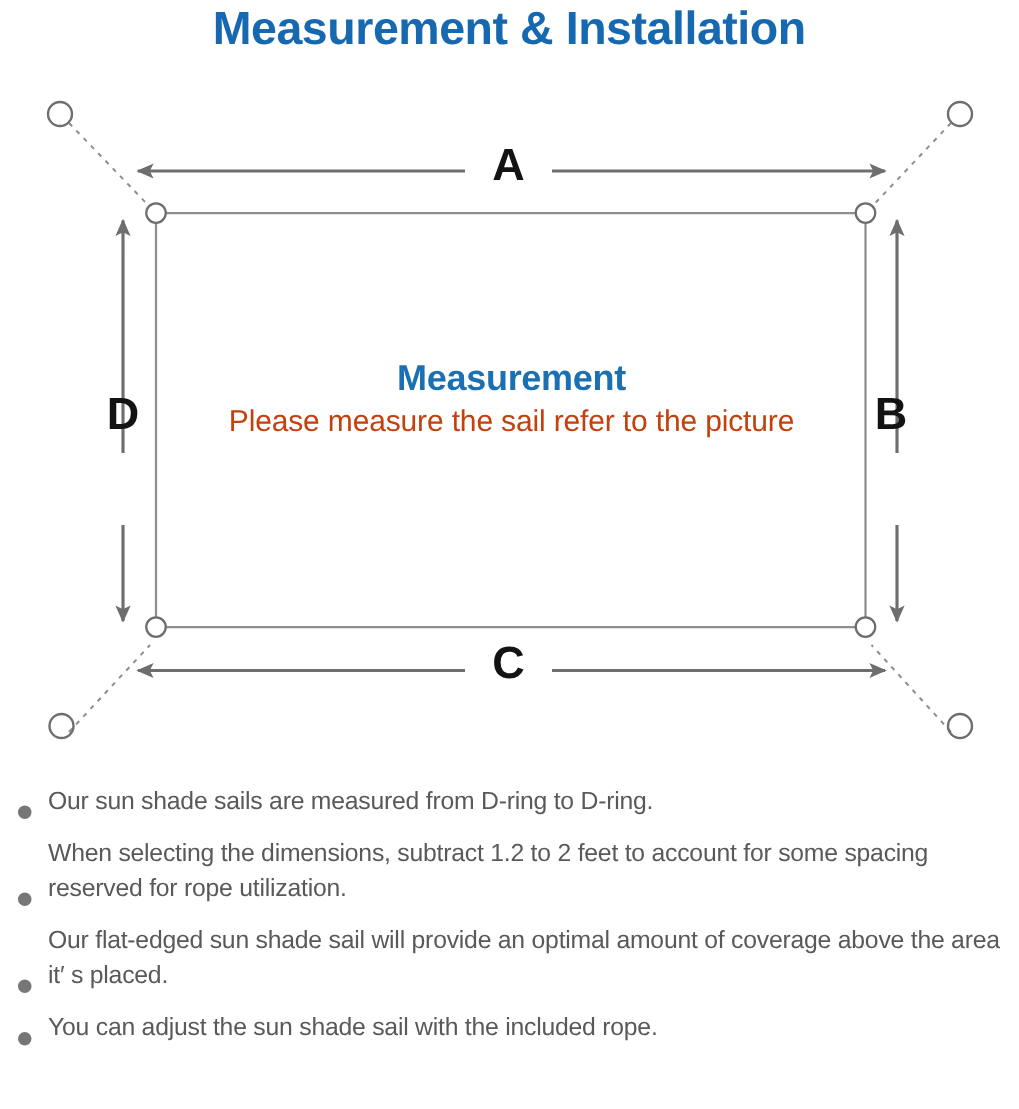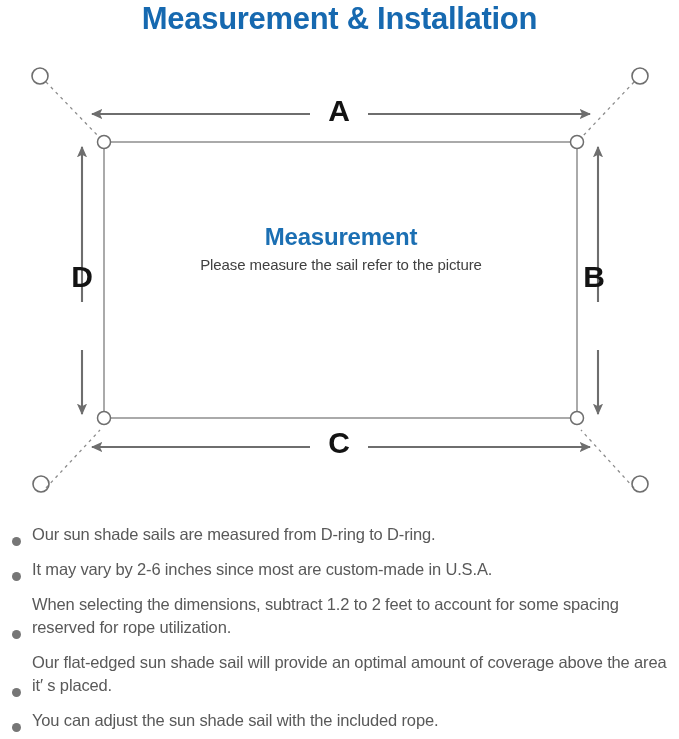--- a/index.html
+++ b/index.html
@@ -43,36 +43,36 @@
     left: 0;
     top: 50px;
     width: 679px;
     height: 470px;
   }
 
   
   .center-block {
     position: absolute;
     left: 104px;
-    top: 222px;
+    top: 238px;
     width: 474px;
     text-align: center;
     pointer-events: none;
   }
   .center-title {
     font-size: 24px;
     font-weight: bold;
     color: #1b6fb3;
     line-height: 30px;
     letter-spacing: -0.2px;
   }
   .center-sub {
     margin-top: 3px;
-    font-size: 15px;
-    color: #404040;
+    font-size: 20px;
+    color: #c2410c;
     line-height: 20px;
     letter-spacing: -0.1px;
   }
 
   
   .dim-letter {
     position: absolute;
     font-size: 30px;
     font-weight: bold;
     color: #131313;
@@ -182,24 +182,20 @@
   <div class="dim-letter dim-c">C</div>
   <div class="dim-letter dim-d">D</div>
 
   <div class="notes">
     <div class="note">
       <span class="bullet"></span>
       <span class="note-text">Our sun shade sails are measured from D-ring to D-ring.</span>
     </div>
     <div class="note">
       <span class="bullet"></span>
-      <span class="note-text">It may vary by 2-6 inches since most are custom-made in U.S.A.</span>
-    </div>
-    <div class="note">
-      <span class="bullet"></span>
       <span class="note-text">When selecting the dimensions, subtract 1.2 to 2 feet to account for some spacing reserved for rope utilization.</span>
     </div>
     <div class="note">
       <span class="bullet"></span>
       <span class="note-text">Our flat-edged sun shade sail will provide an optimal amount of coverage above the area it′ s placed.</span>
     </div>
     <div class="note">
       <span class="bullet"></span>
       <span class="note-text">You can adjust the sun shade sail with the included rope.</span>
     </div>

